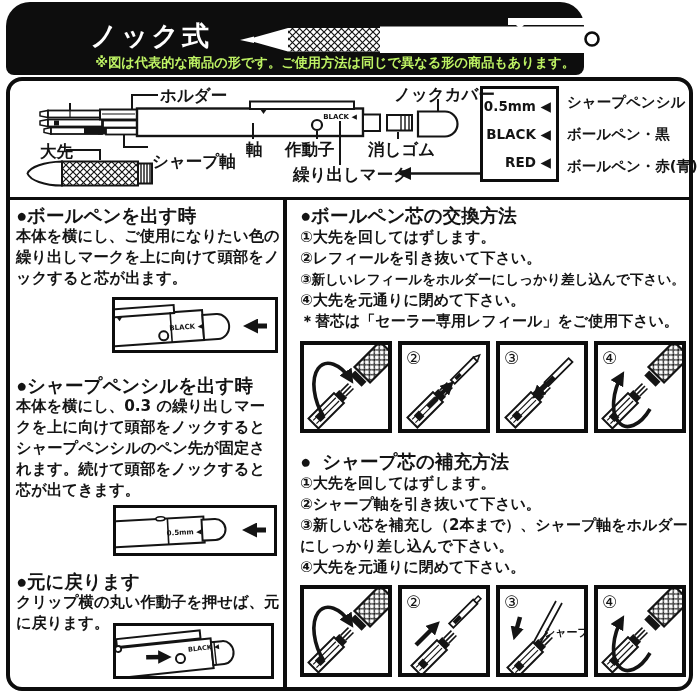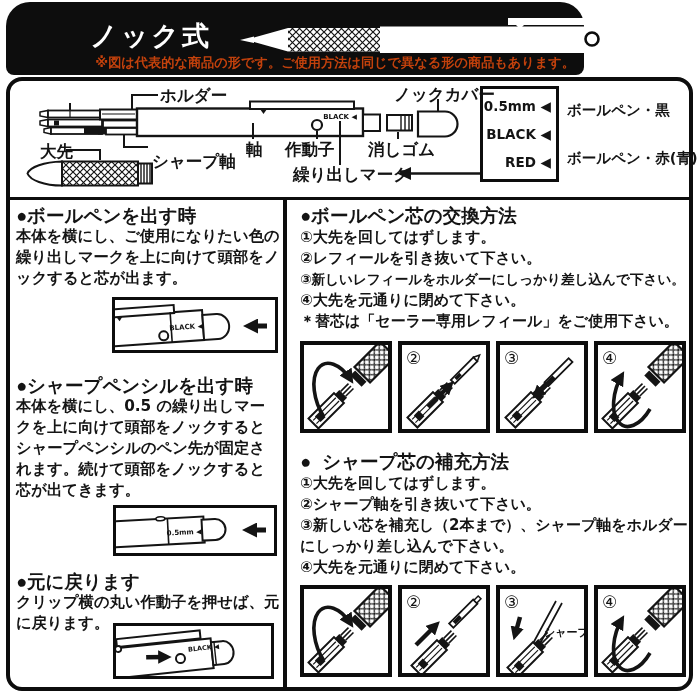--- a/index.html
+++ b/index.html
@@ -2,21 +2,21 @@
 <html><head>
 <meta charset="utf-8">
 <style>
   html,body{margin:0;padding:0;background:#fff;}
   .page{position:relative;width:699px;height:700px;background:#fff;overflow:hidden;
         font-family:"DejaVu Sans","Liberation Sans",sans-serif;font-weight:bold;color:#141414;}
   
   .header{position:absolute;left:6px;top:2px;width:578px;height:73px;background:#0d0d0d;
           border-radius:24px 24px 8px 8px;}
   .header-title{position:absolute;left:84px;top:16px;font-size:27px;color:#fff;letter-spacing:3px;}
-  .header-note{position:absolute;right:9px;bottom:3px;font-size:13.2px;color:#c2410c;white-space:nowrap;}
+  .header-note{position:absolute;right:9px;bottom:3px;font-size:13.2px;color:#bef264;white-space:nowrap;}
   .header-pen{position:absolute;left:234px;top:16px;}
   
   .main{position:absolute;left:6px;top:77px;width:687px;height:614px;border:4px solid #0d0d0d;
         border-radius:16px;box-sizing:border-box;}
   .h-divider{position:absolute;left:0;top:116px;width:679px;height:3px;background:#0d0d0d;}
   .v-divider{position:absolute;left:273px;top:116px;width:4px;height:490px;background:#0d0d0d;}
   .diagram-svg{position:absolute;left:0;top:0;}
   .dlabel{position:absolute;font-size:16.5px;white-space:nowrap;}
   
   .legend-box{position:absolute;left:470px;top:5px;width:79px;height:96px;border:3px solid #0d0d0d;
@@ -159,20 +159,21 @@
     <div class="dlabel" style="left:275px;top:58px">作動子</div>
     <div class="dlabel" style="left:358px;top:58px">消しゴム</div>
     <div class="dlabel" style="left:283px;top:83px">繰り出しマーク</div>
 
     <div class="legend-box">
       <div>0.5mm ◀</div>
       <div>BLACK ◀</div>
       <div>RED ◀</div>
     </div>
     <div class="legend-descs">
+      <div>シャープペンシル</div>
       <div>ボールペン・黒</div>
       <div>ボールペン・赤(青)</div>
     </div>
 
     <div class="h-divider"></div>
     <div class="v-divider"></div>
 
     <div class="sec-head" style="left:6px;top:122px">●ボールペンを出す時</div>
     <div class="sec-body" style="left:6px;top:145px">本体を横にし、ご使用になりたい色の繰り出しマークを上に向けて頭部をノックすると芯が出ます。</div>
     <svg class="minibox" style="left:102px;top:216px;width:166px;height:56px" viewBox="0 0 160 50">
@@ -182,21 +183,21 @@
         <polygon points="2,13 8,13 5,17.5" fill="#141414" stroke="none"></polygon>
         <line x1="56" y1="12" x2="56" y2="42" stroke-width="1.6"></line>
         <circle cx="48" cy="35" r="4.5" stroke-width="2"></circle>
         <path d="M88,17 h14 a11,11.5 0 0 1 0,25 h-14 z" stroke-width="2"></path>
       </g>
       <text x="71" y="30" text-anchor="middle" font-size="7" transform="rotate(-4 60 25)">BLACK ◀</text>
       <path d="M152,26 L134,26" stroke="#141414" stroke-width="5" marker-end="url(#mB)"></path>
     </svg>
 
     <div class="sec-head" style="left:6px;top:292px">●シャープペンシルを出す時</div>
-    <div class="sec-body" style="left:6px;top:315px">本体を横にし、0.5 の繰り出しマークを上に向けて頭部をノックするとシャープペンシルのペン先が固定されます。続けて頭部をノックすると芯が出てきます。</div>
+    <div class="sec-body" style="left:6px;top:315px">本体を横にし、0.3 の繰り出しマークを上に向けて頭部をノックするとシャープペンシルのペン先が固定されます。続けて頭部をノックすると芯が出てきます。</div>
     <svg class="minibox" style="left:103px;top:424px;width:164px;height:51px" viewBox="0 0 158 45">
       <g transform="rotate(-3 60 22)" stroke="#141414" fill="#fff">
         <rect x="-8" y="10" width="96" height="26" stroke-width="2"></rect>
         <ellipse cx="45" cy="10" rx="4.5" ry="2" stroke-width="1.6"></ellipse>
         <line x1="52" y1="10" x2="52" y2="36" stroke-width="1.6"></line>
         <path d="M86,13 h13 a10.5,10.5 0 0 1 0,21 h-13 z" stroke-width="2"></path>
       </g>
       <text x="68" y="27" text-anchor="middle" font-size="7" transform="rotate(-3 60 22)">0.5mm ◀</text>
       <path d="M150,22 L132,22" stroke="#141414" stroke-width="5" marker-end="url(#mB)"></path>
     </svg>

